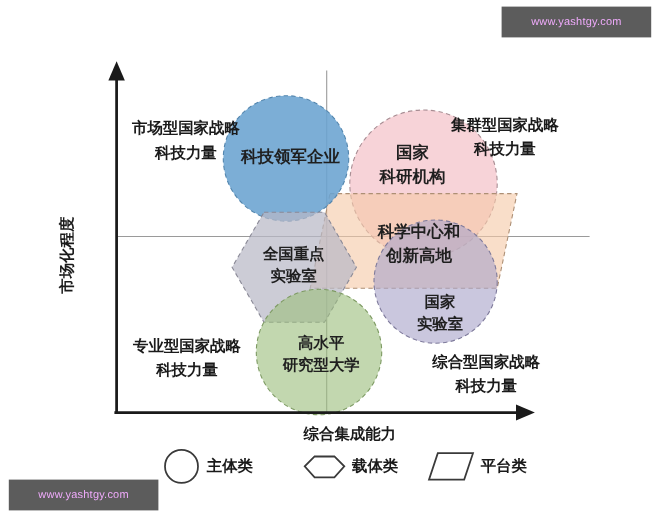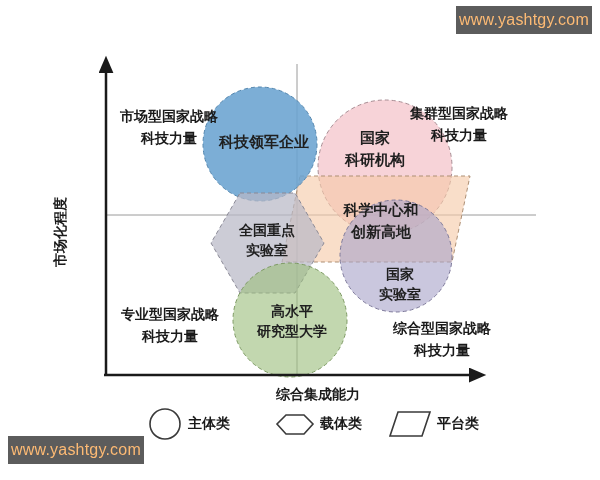--- a/index.html
+++ b/index.html
@@ -22,23 +22,23 @@
   }
   #diagram-svg {
     position: absolute;
     left: 0; top: 0;
     width: 600px;
     height: 480px;
   }
   .wm {
     position: absolute;
     background: #5c5c5c;
-    color: #fdba74;
+    color: #f0abfc;
     font-family: "Liberation Sans", "DejaVu Sans", sans-serif;
-    font-size: 16px;
+    font-size: 10px;
     letter-spacing: 0.2px;
     display: flex;
     align-items: center;
     justify-content: center;
   }
   #wm-top {
     right: 8px;
     top: 6px;
     width: 136px;
     height: 28px;

